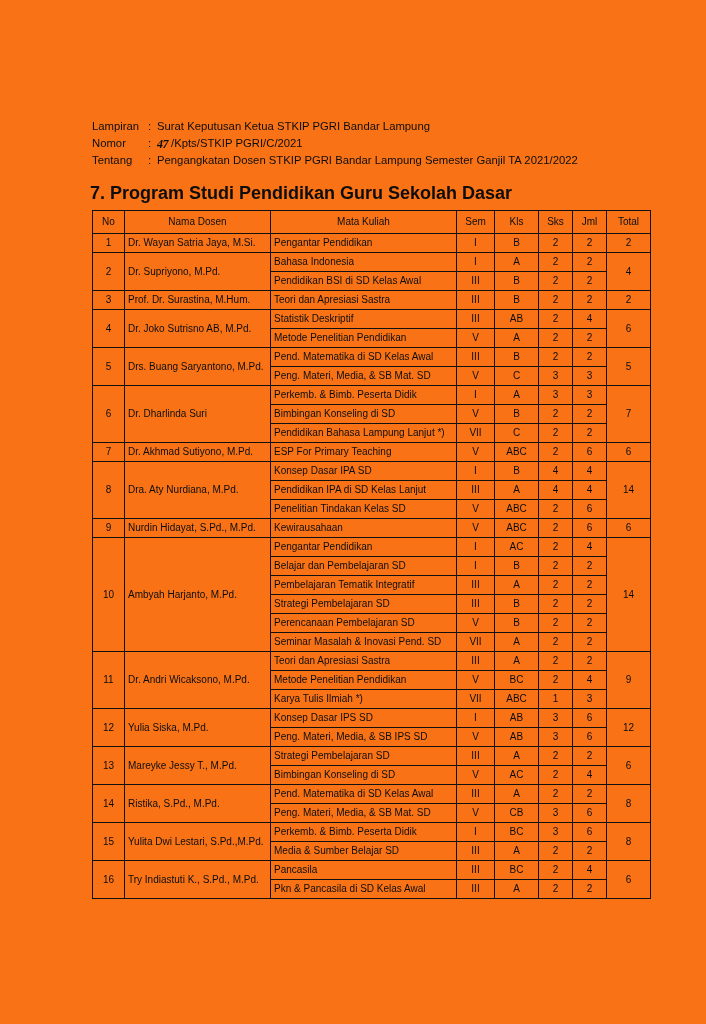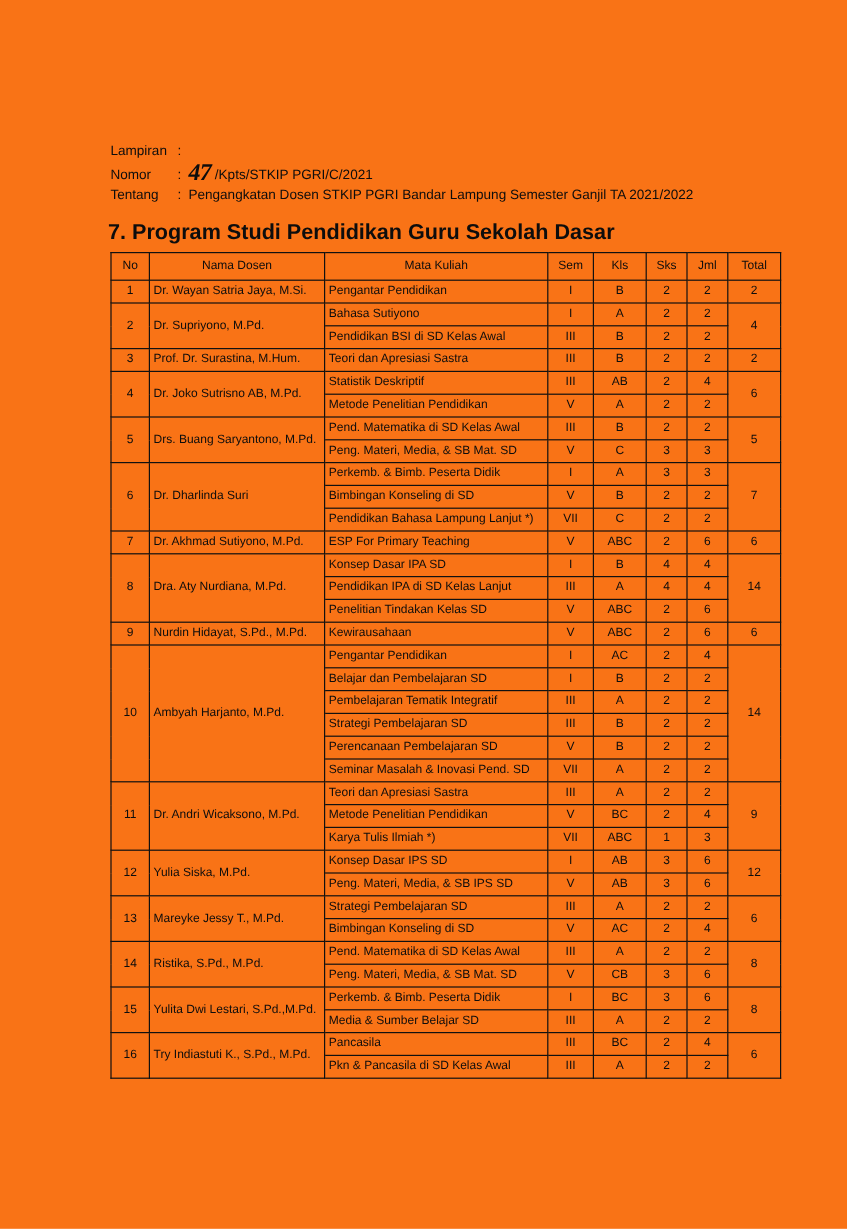--- a/index.html
+++ b/index.html
@@ -43,21 +43,21 @@
     width: 9px;
     flex: 0 0 9px;
   }
   .hdr-value {
     flex: 1 1 auto;
   }
   .hdr-handwritten {
     font-family: "Liberation Serif", serif;
     font-style: italic;
     font-weight: bold;
-    font-size: 20px;
+    font-size: 12px;
     letter-spacing: -0.5px;
     padding-right: 3px;
     position: relative;
     top: 1px;
   }
   .section-title {
     position: absolute;
     left: 90px;
     top: 183px;
     font-size: 18px;
@@ -97,20 +97,21 @@
 </style>
 </head>
 <body>
 
 <div class="page">
 
   <div class="header-block">
     <div class="hdr-row">
       <span class="hdr-label">Lampiran</span>
       <span class="hdr-colon">:</span>
+      <span class="hdr-value">Surat Keputusan Ketua STKIP PGRI Bandar Lampung</span>
     </div>
     <div class="hdr-row">
       <span class="hdr-label">Nomor</span>
       <span class="hdr-colon">:</span>
       <span class="hdr-value"><span class="hdr-handwritten">47</span><span>/Kpts/STKIP PGRI/C/2021</span></span>
     </div>
     <div class="hdr-row">
       <span class="hdr-label">Tentang</span>
       <span class="hdr-colon">:</span>
       <span class="hdr-value">Pengangkatan Dosen STKIP PGRI Bandar Lampung Semester Ganjil TA 2021/2022</span>
@@ -139,21 +140,21 @@
           <td class="c-mk">Pengantar Pendidikan</td>
           <td class="c-sem">I</td>
           <td class="c-kls">B</td>
           <td class="c-sks">2</td>
           <td class="c-jml">2</td>
           <td class="c-total" rowspan="1">2</td>
         </tr>
         <tr>
           <td class="c-no" rowspan="2">2</td>
           <td class="c-dosen" rowspan="2">Dr. Supriyono, M.Pd.</td>
-          <td class="c-mk">Bahasa Sutiyono</td>
+          <td class="c-mk">Bahasa Indonesia</td>
           <td class="c-sem">I</td>
           <td class="c-kls">A</td>
           <td class="c-sks">2</td>
           <td class="c-jml">2</td>
           <td class="c-total" rowspan="2">4</td>
         </tr>
         <tr>
           <td class="c-mk">Pendidikan BSI di SD Kelas Awal</td>
           <td class="c-sem">III</td>
           <td class="c-kls">B</td>

